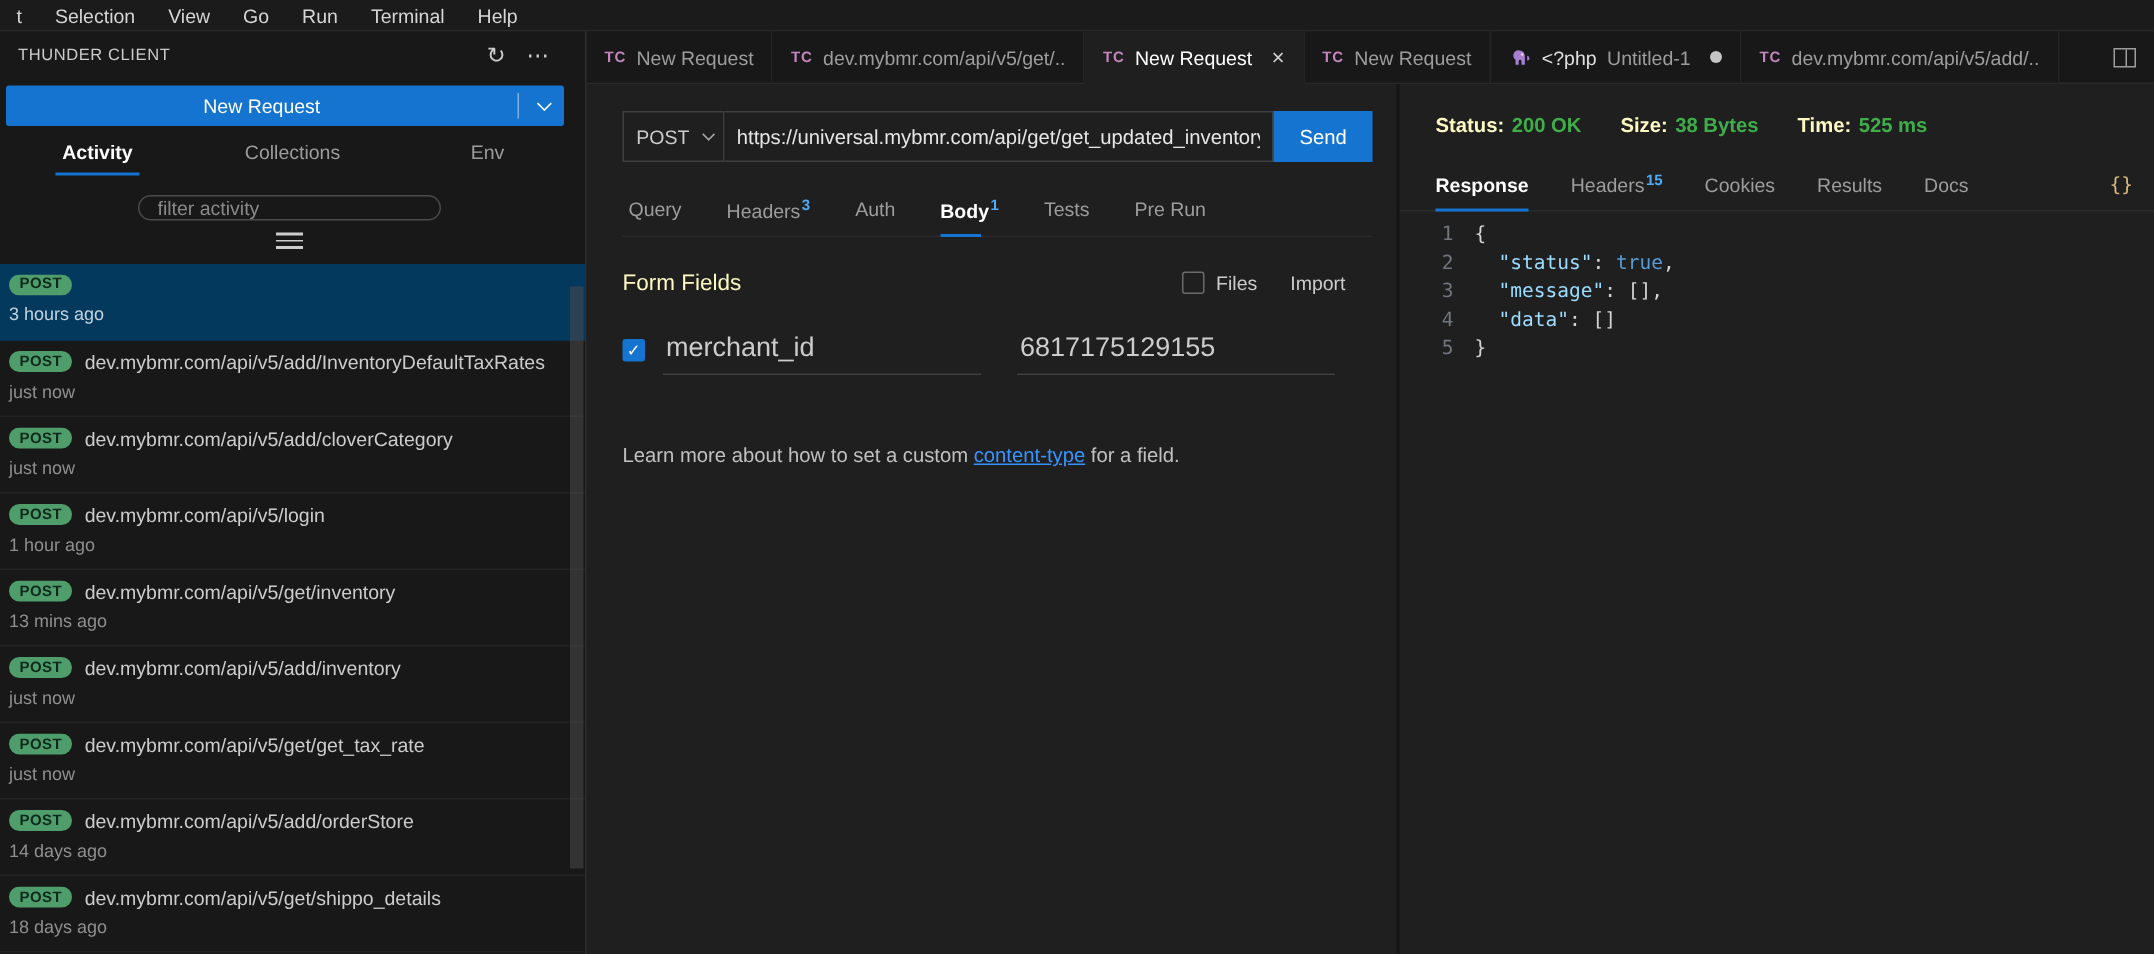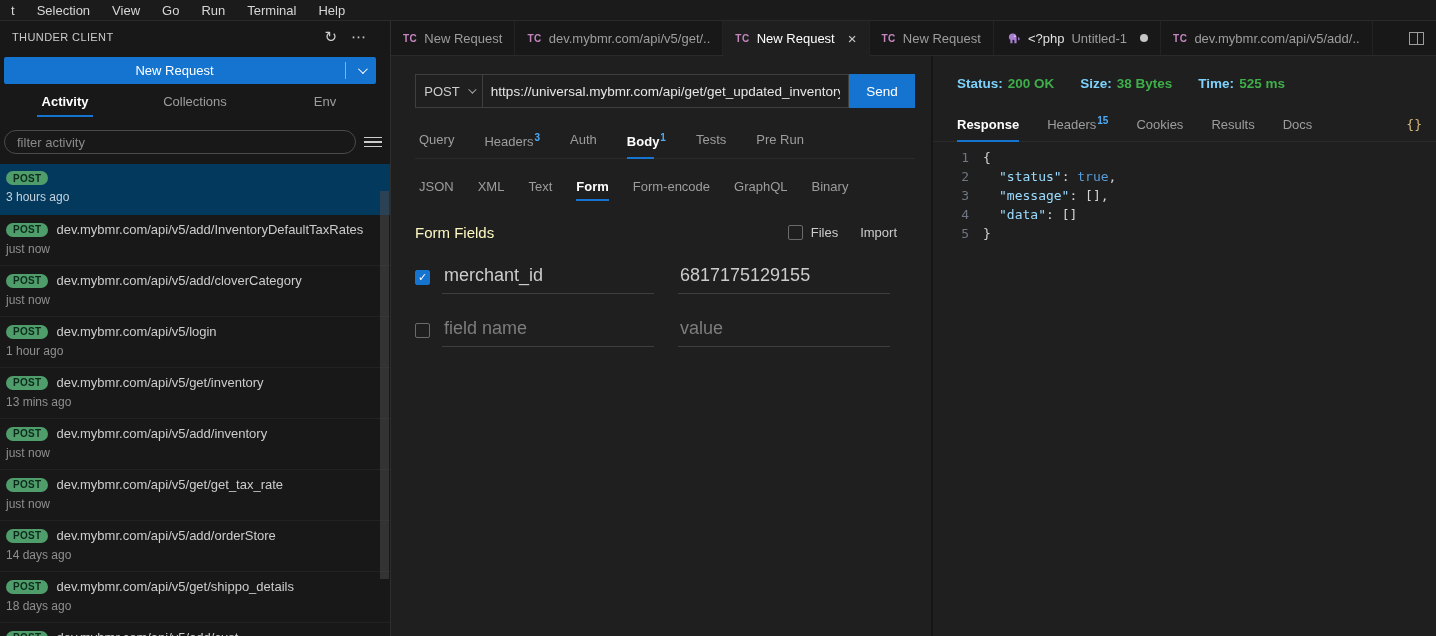--- a/index.html
+++ b/index.html
@@ -23,21 +23,21 @@
   .nr-label { flex:1; text-align:center; font-size:13px; }
   .nr-split { width:1px; height:17px; background:rgba(255,255,255,.45); }
   .nr-caret { width:30px; display:flex; justify-content:center; align-items:center; }
   .chev { width:7px; height:7px; border-right:1.6px solid #fff; border-bottom:1.6px solid #fff; transform:rotate(45deg) translateY(-2px); }
 
   .sb-tabs { display:flex; height:36px; align-items:center; }
   .sb-tab { flex:1; text-align:center; color:#9d9d9d; cursor:pointer; padding-bottom:2px; }
   .sb-tab.active { color:#ffffff; font-weight:bold; position:relative; }
   .sb-tab.active::after { content:""; position:absolute; left:50%; transform:translateX(-50%); bottom:-6px; width:56px; height:2px; background:#1574cf; }
 
-  .sb-filterrow { display:flex; align-items:center; margin:10px 8px 6px 4px; gap:8px; }
+  .sb-filterrow { display:flex; align-items:center; margin:10px 8px 6px 4px; gap:8px;flex-direction:column; }
   .filter-input { flex:1; height:24px; background:transparent; border:1px solid #4a4a4a; border-radius:12px; color:#cccccc; padding:0 12px; font-size:13px; font-family:inherit; outline:none; }
   .filter-input::placeholder { color:#8a8a8a; }
   .hamburger { width:18px; display:flex; flex-direction:column; gap:3px; cursor:pointer; }
   .hamburger i { display:block; height:1.5px; background:#cccccc; }
 
   .activity-list { flex:1; overflow:hidden; margin-top:4px; }
   .act-item { height:51px; padding:7px 26px 0 6px; border-bottom:1px solid #222222; cursor:pointer; }
   .act-item.selected { background:#04395e; border-bottom-color:#04395e; }
   .act-line1 { display:flex; align-items:center; gap:8px; white-space:nowrap; overflow:hidden; }
   .badge { background:#4f9d6b; color:#0d2a1c; font-size:10px; font-weight:bold; border-radius:8px; padding:1.5px 7px; letter-spacing:.3px; }
@@ -93,21 +93,21 @@
   .ff-input { width:212px; background:transparent; border:none; border-bottom:1px solid #3f3f3f; color:#cccccc; font-size:18px; font-family:inherit; padding:4px 2px 7px 2px; outline:none; }
   .ff-input::placeholder { color:#7d7d7d; }
   .ff-gap { width:0px; }
 
   .hint { margin-top:46px; color:#c0c0c0; font-size:13.5px; }
   .hint a { color:#3794ff; text-decoration:underline; cursor:pointer; }
 
   
   .response-panel { flex:1; padding:14px 0 0 0; min-width:0; }
   .status-row { display:flex; gap:26px; padding:6px 0 0 24px; font-size:13.5px; }
-  .status-row .lbl { color:#7dd3fc; font-weight:bold; }
+  .status-row .lbl { color:#fef9c3; font-weight:bold; }
   .status-row .val { color:#3fae4a; font-weight:bold; margin-left:5px; }
 
   .resp-tabs { display:flex; align-items:flex-end; gap:28px; margin-top:18px; border-bottom:1px solid #2b2b2b; padding:6px 14px 9px 24px; }
   .resp-tab { color:#9d9d9d; cursor:pointer; position:relative; }
   .resp-tab.active { color:#ffffff; font-weight:bold; }
   .resp-tab.active::after { content:""; position:absolute; left:0; right:0; bottom:-10px; height:2.5px; background:#1574cf; }
   .resp-spacer { flex:1; }
   .braces-ico { font-family:"DejaVu Sans Mono", monospace; color:#d7ba7d; cursor:pointer; }
 
   .code { font-family:"DejaVu Sans Mono", monospace; font-size:13px; margin-top:6px; }
@@ -291,52 +291,40 @@
 
         <div class="req-tabs">
           <span class="rtab">Query</span>
           <span class="rtab"><span>Headers</span><sup>3</sup></span>
           <span class="rtab">Auth</span>
           <span class="rtab active"><span>Body</span><sup>1</sup></span>
           <span class="rtab">Tests</span>
           <span class="rtab">Pre Run</span>
         </div>
 
-        <div class="body-tabs">
-          <span class="btab">JSON</span>
-          <span class="btab">XML</span>
-          <span class="btab">Text</span>
-          <span class="btab active">Form</span>
-          <span class="btab">Form-encode</span>
-          <span class="btab">GraphQL</span>
-          <span class="btab">Binary</span>
-        </div>
 
         <div class="ff-header">
           <span class="ff-title">Form Fields</span>
           <span class="ff-files">
             <span class="cb"></span>
             <span>Files</span>
           </span>
           <span class="ff-import">Import</span>
         </div>
 
         <div class="ff-row">
           <span class="cb checked">✓</span>
           <input class="ff-input" value="merchant_id" style="">
           <span class="ff-gap"></span>
           <input class="ff-input" value="6817175129155" style="">
         </div>
-        <div class="ff-row">
-          <span class="cb"></span>
-          <input class="ff-input" placeholder="field name" style="">
-          <span class="ff-gap"></span>
-          <input class="ff-input" placeholder="value" style="">
-        </div>
-
+
+        <div class="hint">
+          <span>Learn more about how to set a custom </span><a>content-type</a><span> for a field.</span>
+        </div>
       </div>
 
       <div class="response-panel">
         <div class="status-row">
           <span><span class="lbl">Status:</span><span class="val">200 OK</span></span>
           <span><span class="lbl">Size:</span><span class="val">38 Bytes</span></span>
           <span><span class="lbl">Time:</span><span class="val">525 ms</span></span>
         </div>
 
         <div class="resp-tabs">

